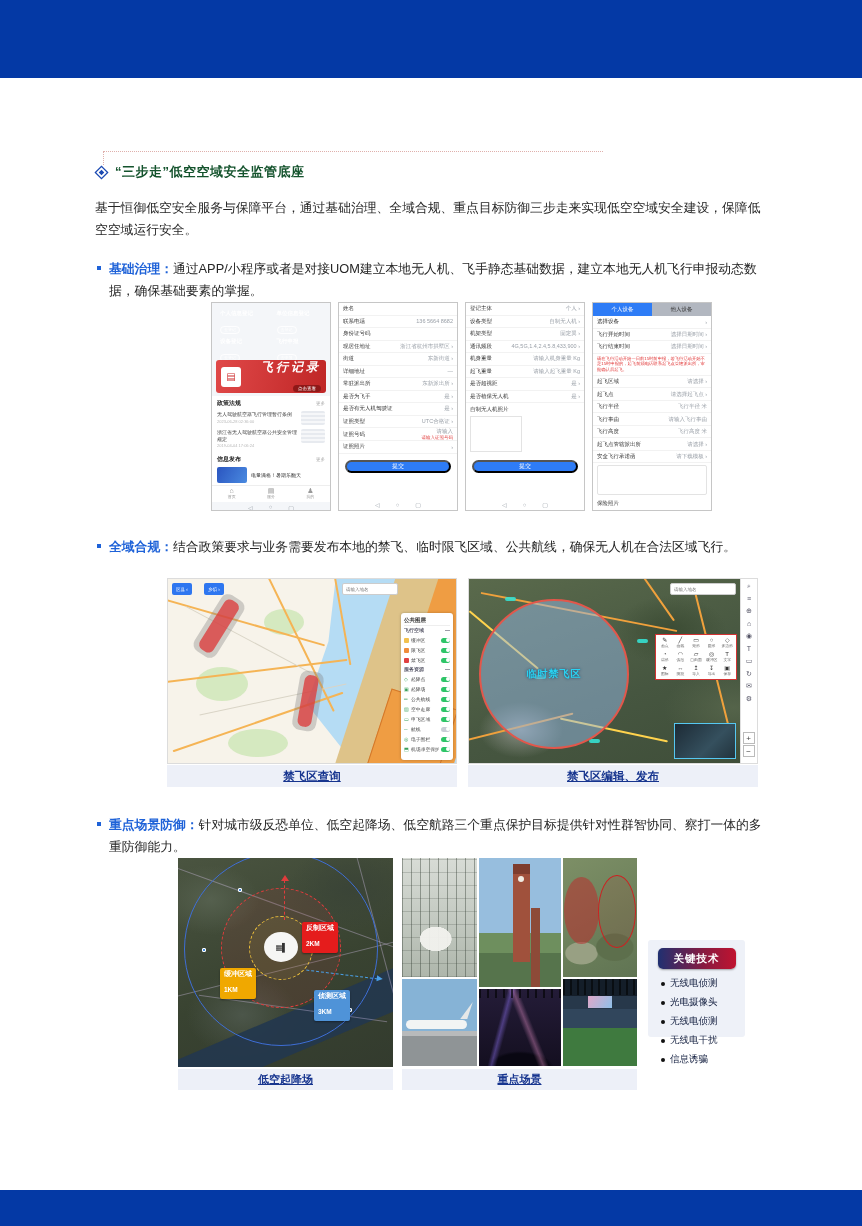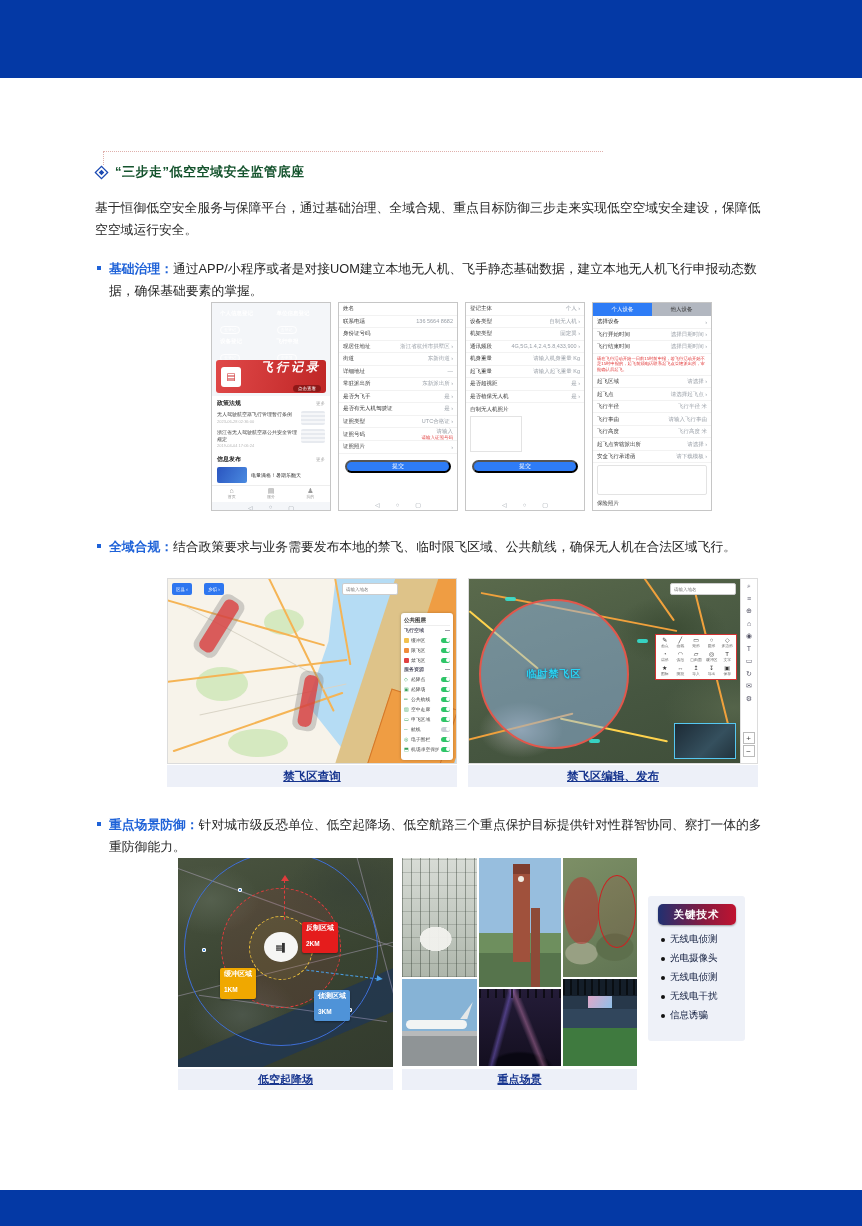--- a/index.html
+++ b/index.html
@@ -209,21 +209,21 @@
   .ph-satmap::after { content:""; position:absolute; right:2%; top:14%; width:48%; height:60%; border-radius:50%;
       border:1.5px solid #c22; background:rgba(185,45,45,.12); }
   .ph-stadium { height:87px; background:linear-gradient(180deg,#141e29 0 20%,#27384a 20% 34%,#31465c 34% 56%,#3f7a3f 56% 100%); }
   .ph-stadium::before { content:""; position:absolute; left:34%; top:20%; width:32%; height:13%; background:linear-gradient(120deg,#e0a8c8,#8fc0e8); }
   .ph-stadium::after { content:""; position:absolute; left:0; top:0; right:0; height:18%;
       background:repeating-linear-gradient(90deg, rgba(0,0,0,.55) 0 2px, transparent 2px 7px); }
 
   
   .panel { position:absolute; left:648px; width:97px; background:#eef1f8; border-radius:3px; }
   .panel.pn1 { top:858px; height:77px; }
-  .panel.pn2 { top:896px; height:145px; }
+  .panel.pn2 { top:940px; height:97px; }
   .pbadge { margin:8px auto 5px; width:78px; height:21px; border-radius:5px;
             background:linear-gradient(90deg,#203071,#8a1a3f 60%,#c01330);
             color:#fff; font-weight:bold; font-size:10.5px; letter-spacing:1px;
             display:flex; align-items:center; justify-content:center; box-shadow:0 1px 2px rgba(0,0,0,.35); }
   .pit { display:flex; align-items:center; gap:5px; padding-left:13px; height:19px; font-size:9.5px; color:#101c3d; }
   .pdot { width:4px; height:4px; border-radius:50%; background:#111; flex:none; }
 
   
   .pageno { position:absolute; left:0; right:0; top:1139px; display:flex; align-items:center; justify-content:center; gap:13px;
             color:#555; font-size:12.5px; letter-spacing:1px; }

